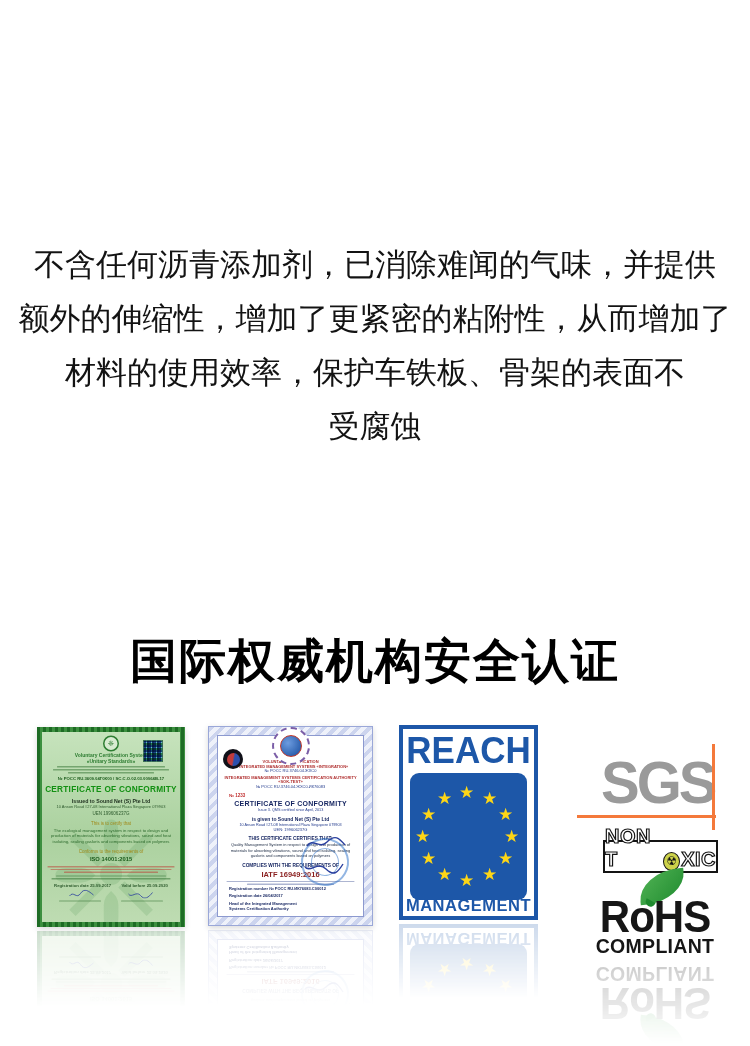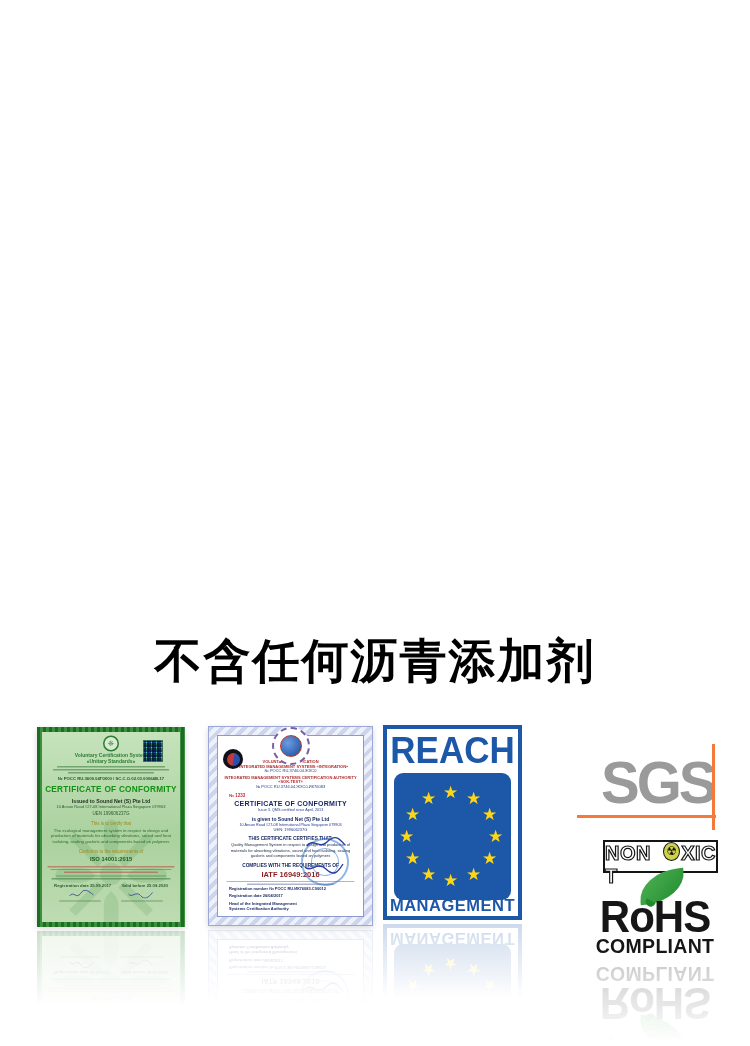--- a/index.html
+++ b/index.html
@@ -99,59 +99,65 @@
   .w-left { font-size:8px; line-height:10px; font-weight:700; color:#13235f; text-align:left; margin:3px 0 0 22px; }
   .w-leftblock { font-size:8px; line-height:10px; font-weight:700; color:#13235f; text-align:left;
     margin:6px 0 0 22px; width:58%; }
   .w-stamp { position:absolute; right:14px; bottom:30px; width:44px; height:44px; border-radius:50%;
     border:2px solid rgba(40,110,200,0.5); transform:rotate(-15deg); z-index:2;
     display:flex; align-items:center; justify-content:center; }
   .w-stamp-inner { width:26px; height:26px; border-radius:50%; border:1.5px solid rgba(40,110,200,0.5); }
   .w-sign { position:absolute; z-index:3; }
 
   
-  .reach-badge { position:absolute; left:383px; top:725px; width:139px; height:195px;
+  .reach-badge { position:absolute; left:399px; top:725px; width:139px; height:195px;
     border:4px solid #1d57a8; background:#fff; box-sizing:border-box; }
   .reach-word { text-align:center; font-size:35px; line-height:42px; font-weight:800;
     color:#1d57a8; letter-spacing:0px; transform:scaleY(1.05); }
   .eu-flag { position:absolute; left:7px; right:7px; top:44px; height:127px;
     background:#1d57a8; border-radius:9px; }
   .eu-flag span { position:absolute; font-size:17px; line-height:18px; color:#fdd617; }
   .reach-compliance { position:absolute; bottom:1px; left:0; right:0; text-align:center;
     font-size:16.5px; font-weight:800; color:#1d57a8; letter-spacing:0.5px; }
 
   
   .sgs-block { position:absolute; left:575px; top:744px; width:148px; height:214px; }
   .sgs-word { position:absolute; top:10px; left:26px; font-size:58px; line-height:58px;
     font-weight:700; color:#9a9a9a; letter-spacing:-3px; transform:scaleY(1.02); }
   .sgs-hline { position:absolute; top:71px; left:2px; width:139px; height:3px; background:#f4793b; }
   .sgs-vline { position:absolute; top:0px; left:137px; width:3px; height:86px; background:#f4793b; }
   .nontoxic { position:absolute; top:96px; left:28px; width:111px; height:29px;
-    border:2px solid #141414; background:#fff; display:flex; align-items:flex-start; justify-content:center; }
+    border:2px solid #141414; background:#fff; display:flex; align-items:flex-end; justify-content:center; }
   .nt-text { font-size:20px; font-weight:700; color:#fff; -webkit-text-stroke:1.2px #141414; letter-spacing:0.5px; }
   .nt-rad { width:17px; height:17px; border-radius:50%; border:1.5px solid #141414;
     background:#cdd24a; color:#141414; font-size:12px; line-height:17px; text-align:center; margin:0 1px; }
   .rohs-wrap { position:absolute; top:126px; left:16px; width:128px; text-align:center; }
   .rohs-leaf { width:46px; height:33px; margin:0 auto; position:relative; left:7px;
     background:linear-gradient(135deg,#53b456,#1e8a2e); border-radius:90% 0 90% 0;
     transform:rotate(-6deg); }
   .rohs-leaf::after { content:''; position:absolute; left:4px; bottom:-2px; width:10px; height:6px;
     background:#1e8a2e; border-radius:0 0 6px 6px; transform:rotate(35deg); }
   .rohs-word { font-size:42px; line-height:36px; font-weight:800; color:#161616;
     margin-top:-4px; letter-spacing:-1px; transform:scaleY(1.05); }
   .rohs-compliant { font-size:19.5px; line-height:22px; font-weight:800; color:#161616; letter-spacing:0.3px; }
 </style>
 </head>
 <body>
 
 <div class="page">
 
 
-
-  <div class="section-title">不含任何沥青添加剂</div>
+  <div class="body-text">
+    <div>不含任何沥青添加剂，已消除难闻的气味，并提供</div>
+    <div>额外的伸缩性，增加了更紧密的粘附性，从而增加了</div>
+    <div>材料的使用效率，保护车铁板、骨架的表面不</div>
+    <div>受腐蚀</div>
+  </div>
+
+  <div class="section-title">国际权威机构安全认证</div>
 
   <div class="cert-green reflect">
     <div class="green-paper">
       <div class="g-watermark">❈</div>
       <div class="scale-half">
         <div class="g-emblem">❈</div>
         <div class="g-qr"></div>
         <div class="g-sys">Voluntary Certification System</div>
         <div class="g-sys">«Unitary Standards»</div>
         <div class="bar gbar" style="width:78%"></div>

